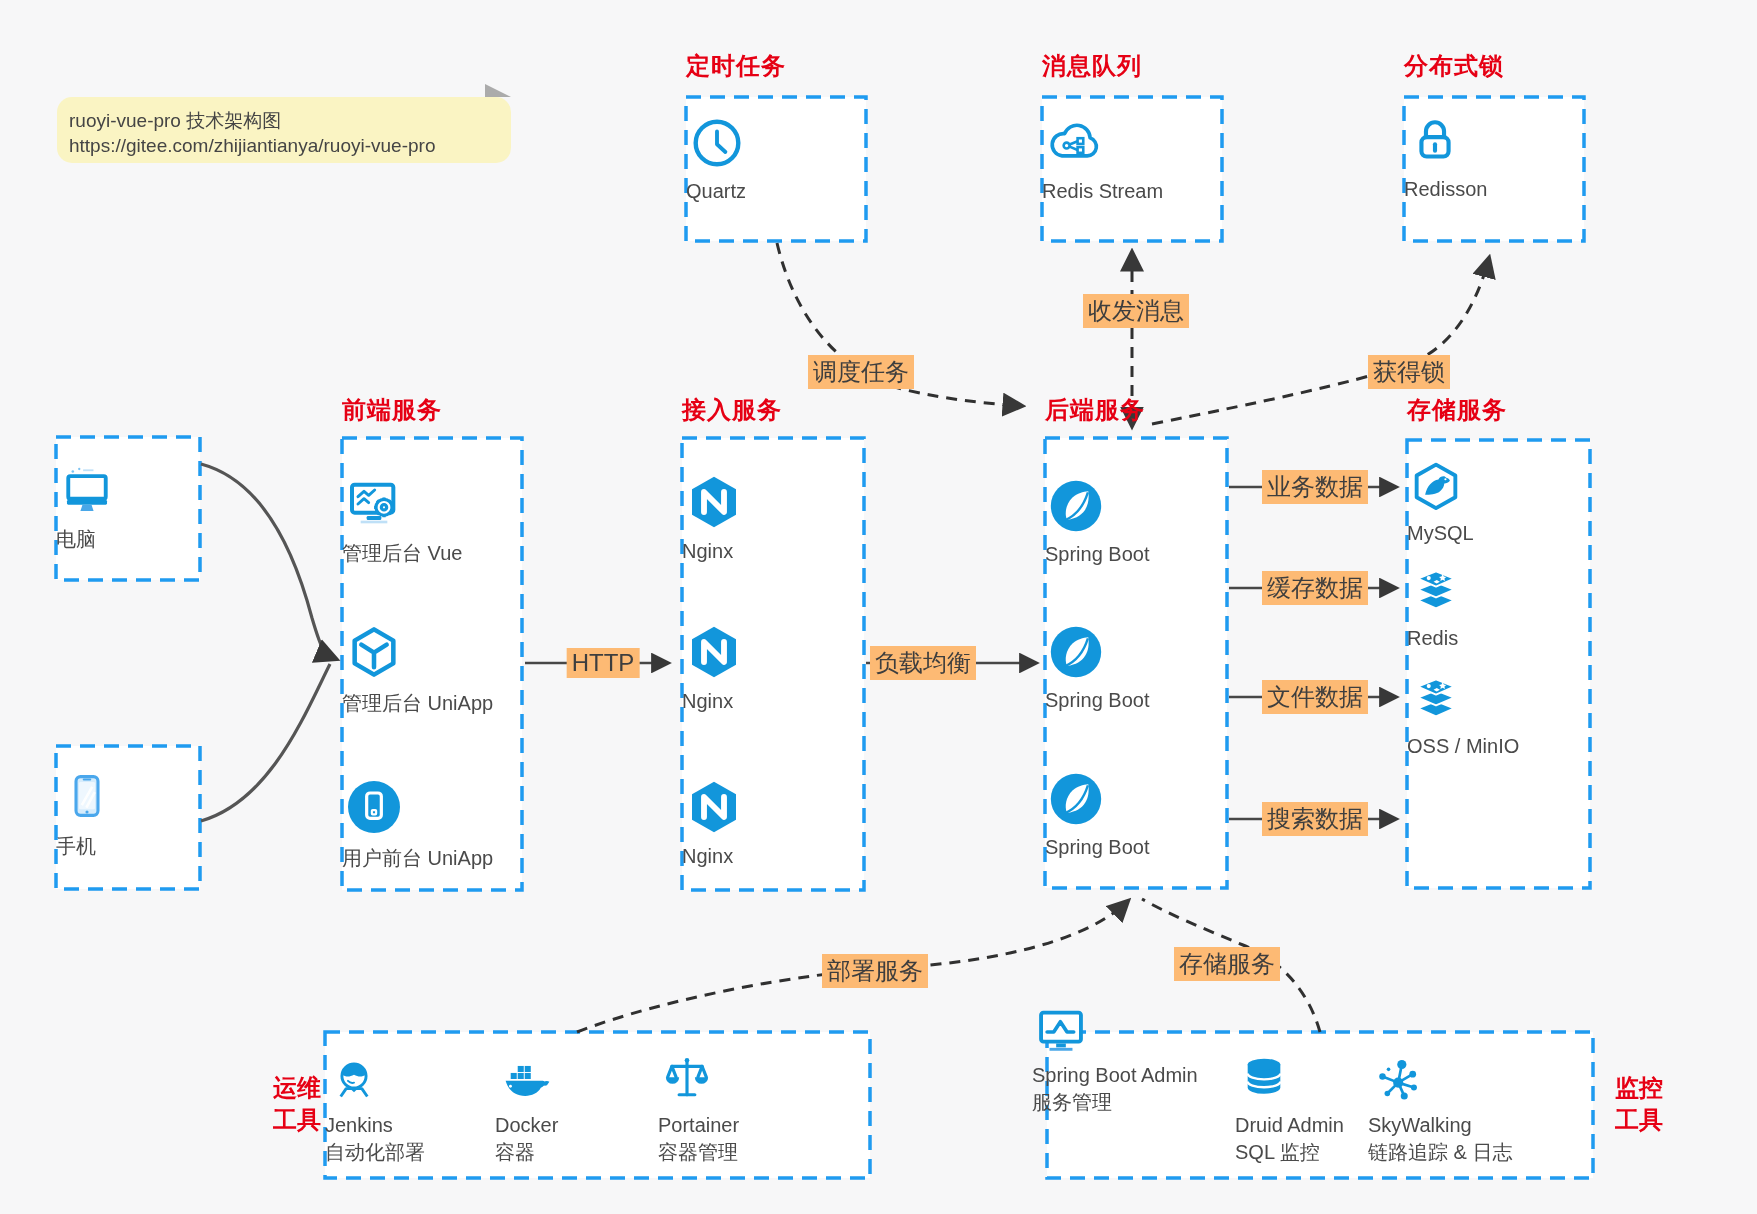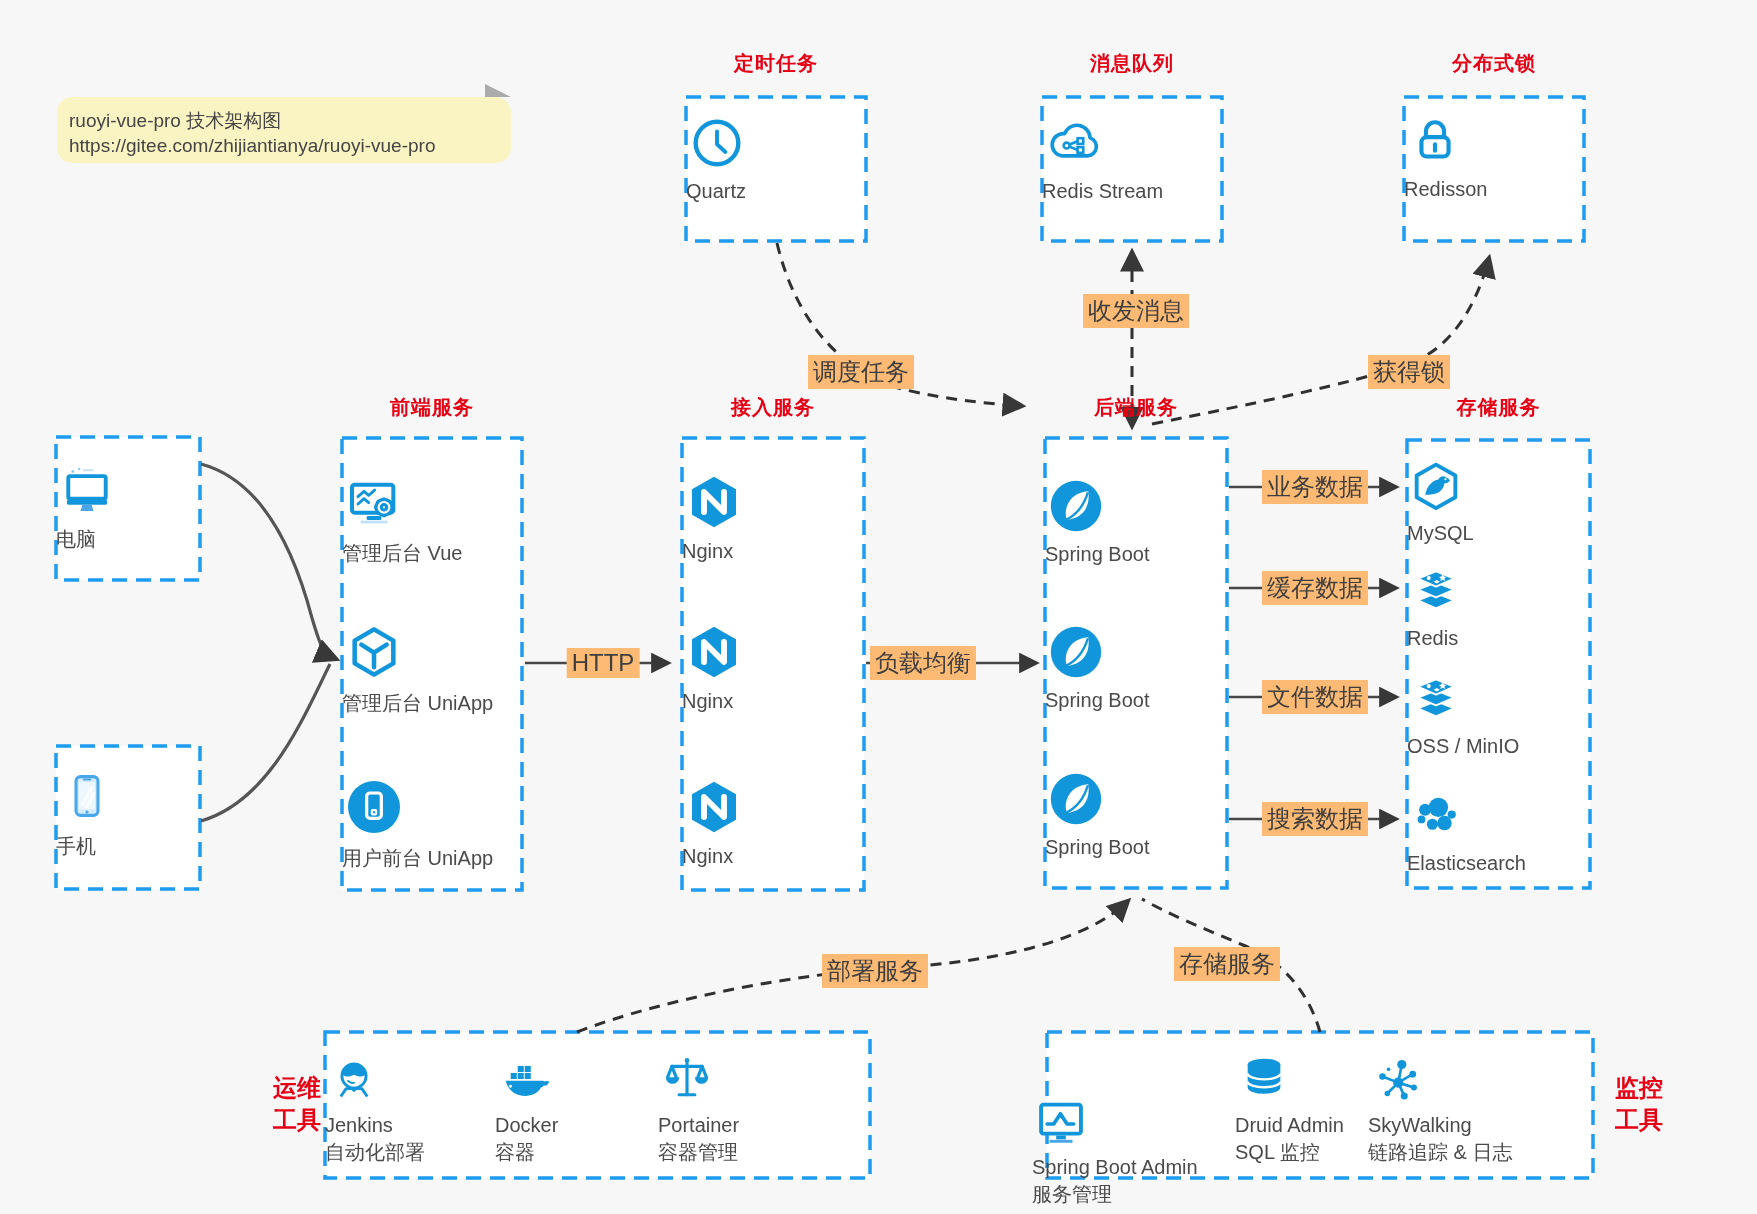--- a/index.html
+++ b/index.html
@@ -2,21 +2,21 @@
 <html><head>
 <meta charset="utf-8">
 <style>
   html,body{margin:0;padding:0;background:#f7f7f8;}
   #canvas{position:relative;width:1757px;height:1214px;background:#f7f7f8;overflow:hidden;
           font-family:"Liberation Sans","DejaVu Sans",sans-serif;}
   #edges{position:absolute;left:0;top:0;pointer-events:none;}
   .node{position:absolute;display:flex;flex-direction:column;align-items:flex-start;color:#4a4a4a;}
   .node .lbl{margin-top:6px;font-size:20px;white-space:nowrap;color:#4a4a4a;}
   .node .desc{margin-top:2px;font-size:20px;white-space:nowrap;color:#4a4a4a;}
-  .gtitle{position:absolute;text-align:center;color:#e60014;font-weight:700;font-size:20px;letter-spacing:1px;white-space:nowrap;}
+  .gtitle{position:absolute;text-align:left;color:#e60014;font-weight:700;font-size:24px;letter-spacing:1px;white-space:nowrap;}
   .side-title{position:absolute;text-align:center;color:#e60014;font-weight:700;font-size:24px;line-height:1.35;}
   .edge-label{position:absolute;transform:translate(-50%,-50%);background:#fdba74;color:#3e3e3e;
               font-size:24px;padding:1px 5px;white-space:nowrap;}
   .note{position:absolute;left:57px;top:97px;width:430px;height:44px;background:#faf4c3;
         padding:11px 12px;font-size:19px;line-height:25px;color:#454545;border-radius:15px;}
   .note-fold{position:absolute;right:0;top:-13px;width:0;height:0;
              border-left:26px solid #ababab;border-top:13px solid transparent;}
   .ic{display:block;}
 </style>
 </head>
@@ -255,33 +255,20 @@
         <path d="M24 16 L39 22 L24 28.5 L9 22 Z"></path>
         <path d="M24 7 L39 13 L24 19.5 L9 13 Z"></path>
       </g>
       <path d="M29.5 9.2 l1 2 2 .3 -1.5 1.4 .4 2 -1.9-1 -1.9 1 .4-2 -1.5-1.4 2-.3 Z" fill="#ffffff"></path>
       <circle cx="18" cy="12.5" r="1.7" fill="#ffffff"></circle>
       <path d="M22 15.5 l2.6-1.4 2.6 1.4 -2.6 1.4 Z" fill="#ffffff"></path>
     </svg>
     <div class="lbl">Redis</div>
   </div>
 
-  <div class="node" style="left:1407px;top:788px;width:183px">
-    <svg class="ic" width="58" height="58" viewBox="0 0 48 48">
-      <g fill="#1296db">
-        <circle cx="26" cy="16" r="8"></circle>
-        <circle cx="15" cy="18" r="5"></circle>
-        <circle cx="12" cy="26" r="3.2"></circle>
-        <circle cx="21" cy="30" r="4.6"></circle>
-        <circle cx="31" cy="29" r="6"></circle>
-        <circle cx="37" cy="22" r="3.4"></circle>
-      </g>
-    </svg>
-    <div class="lbl">Elasticsearch</div>
-  </div>
 
   <div class="node" style="left:495px;top:1050px;width:170px">
     <svg class="ic" width="58" height="58" viewBox="0 0 48 48">
       <g fill="#1296db">
         <rect x="13" y="19" width="5" height="5"></rect>
         <rect x="18.8" y="19" width="5" height="5"></rect>
         <rect x="24.6" y="19" width="5" height="5"></rect>
         <rect x="18.8" y="13.2" width="5" height="5"></rect>
         <rect x="24.6" y="13.2" width="5" height="5"></rect>
         <path d="M7 25.5 H39.5 c1.2 0 2 .8 1.8 2 c-.4 1.6-1.6 3-3.4 3.8 C35.5 35.8 30.5 38 25 38 c-8 0-13.8-4.2-16.2-12.5 Z"></path>
@@ -315,21 +302,21 @@
         <path d="M17.5 37 h13"></path>
       </g>
       <path d="M6.5 22.5 a5.5 5.5 0 0 0 11 0 Z" fill="#1296db"></path>
       <path d="M30.5 22.5 a5.5 5.5 0 0 0 11 0 Z" fill="#1296db"></path>
       <circle cx="24" cy="8.5" r="1.9" fill="#1296db"></circle>
     </svg>
     <div class="lbl">Portainer</div>
     <div class="desc">容器管理</div>
   </div>
 
-  <div class="node" style="left:1032px;top:1092px;width:210px">
+  <div class="node" style="left:1032px;top:1000px;width:210px">
     <svg class="ic" width="58" height="58" viewBox="0 0 48 48">
       <rect x="7.5" y="10.5" width="33" height="24" rx="2" fill="#ffffff" stroke="#1296db" stroke-width="3.2"></rect>
       <path d="M12.5 26.5 h5.5 l5.5-8.5 5.5 8.5 h5.5" fill="none" stroke="#1296db" stroke-width="3" stroke-linecap="round" stroke-linejoin="round"></path>
       <rect x="20" y="36" width="8" height="3.2" fill="#1296db"></rect>
       <path d="M14.5 40.8 h19" stroke="#49a7e8" stroke-width="2.4"></path>
     </svg>
     <div class="lbl">Spring Boot Admin</div>
     <div class="desc">服务管理</div>
   </div>
 

